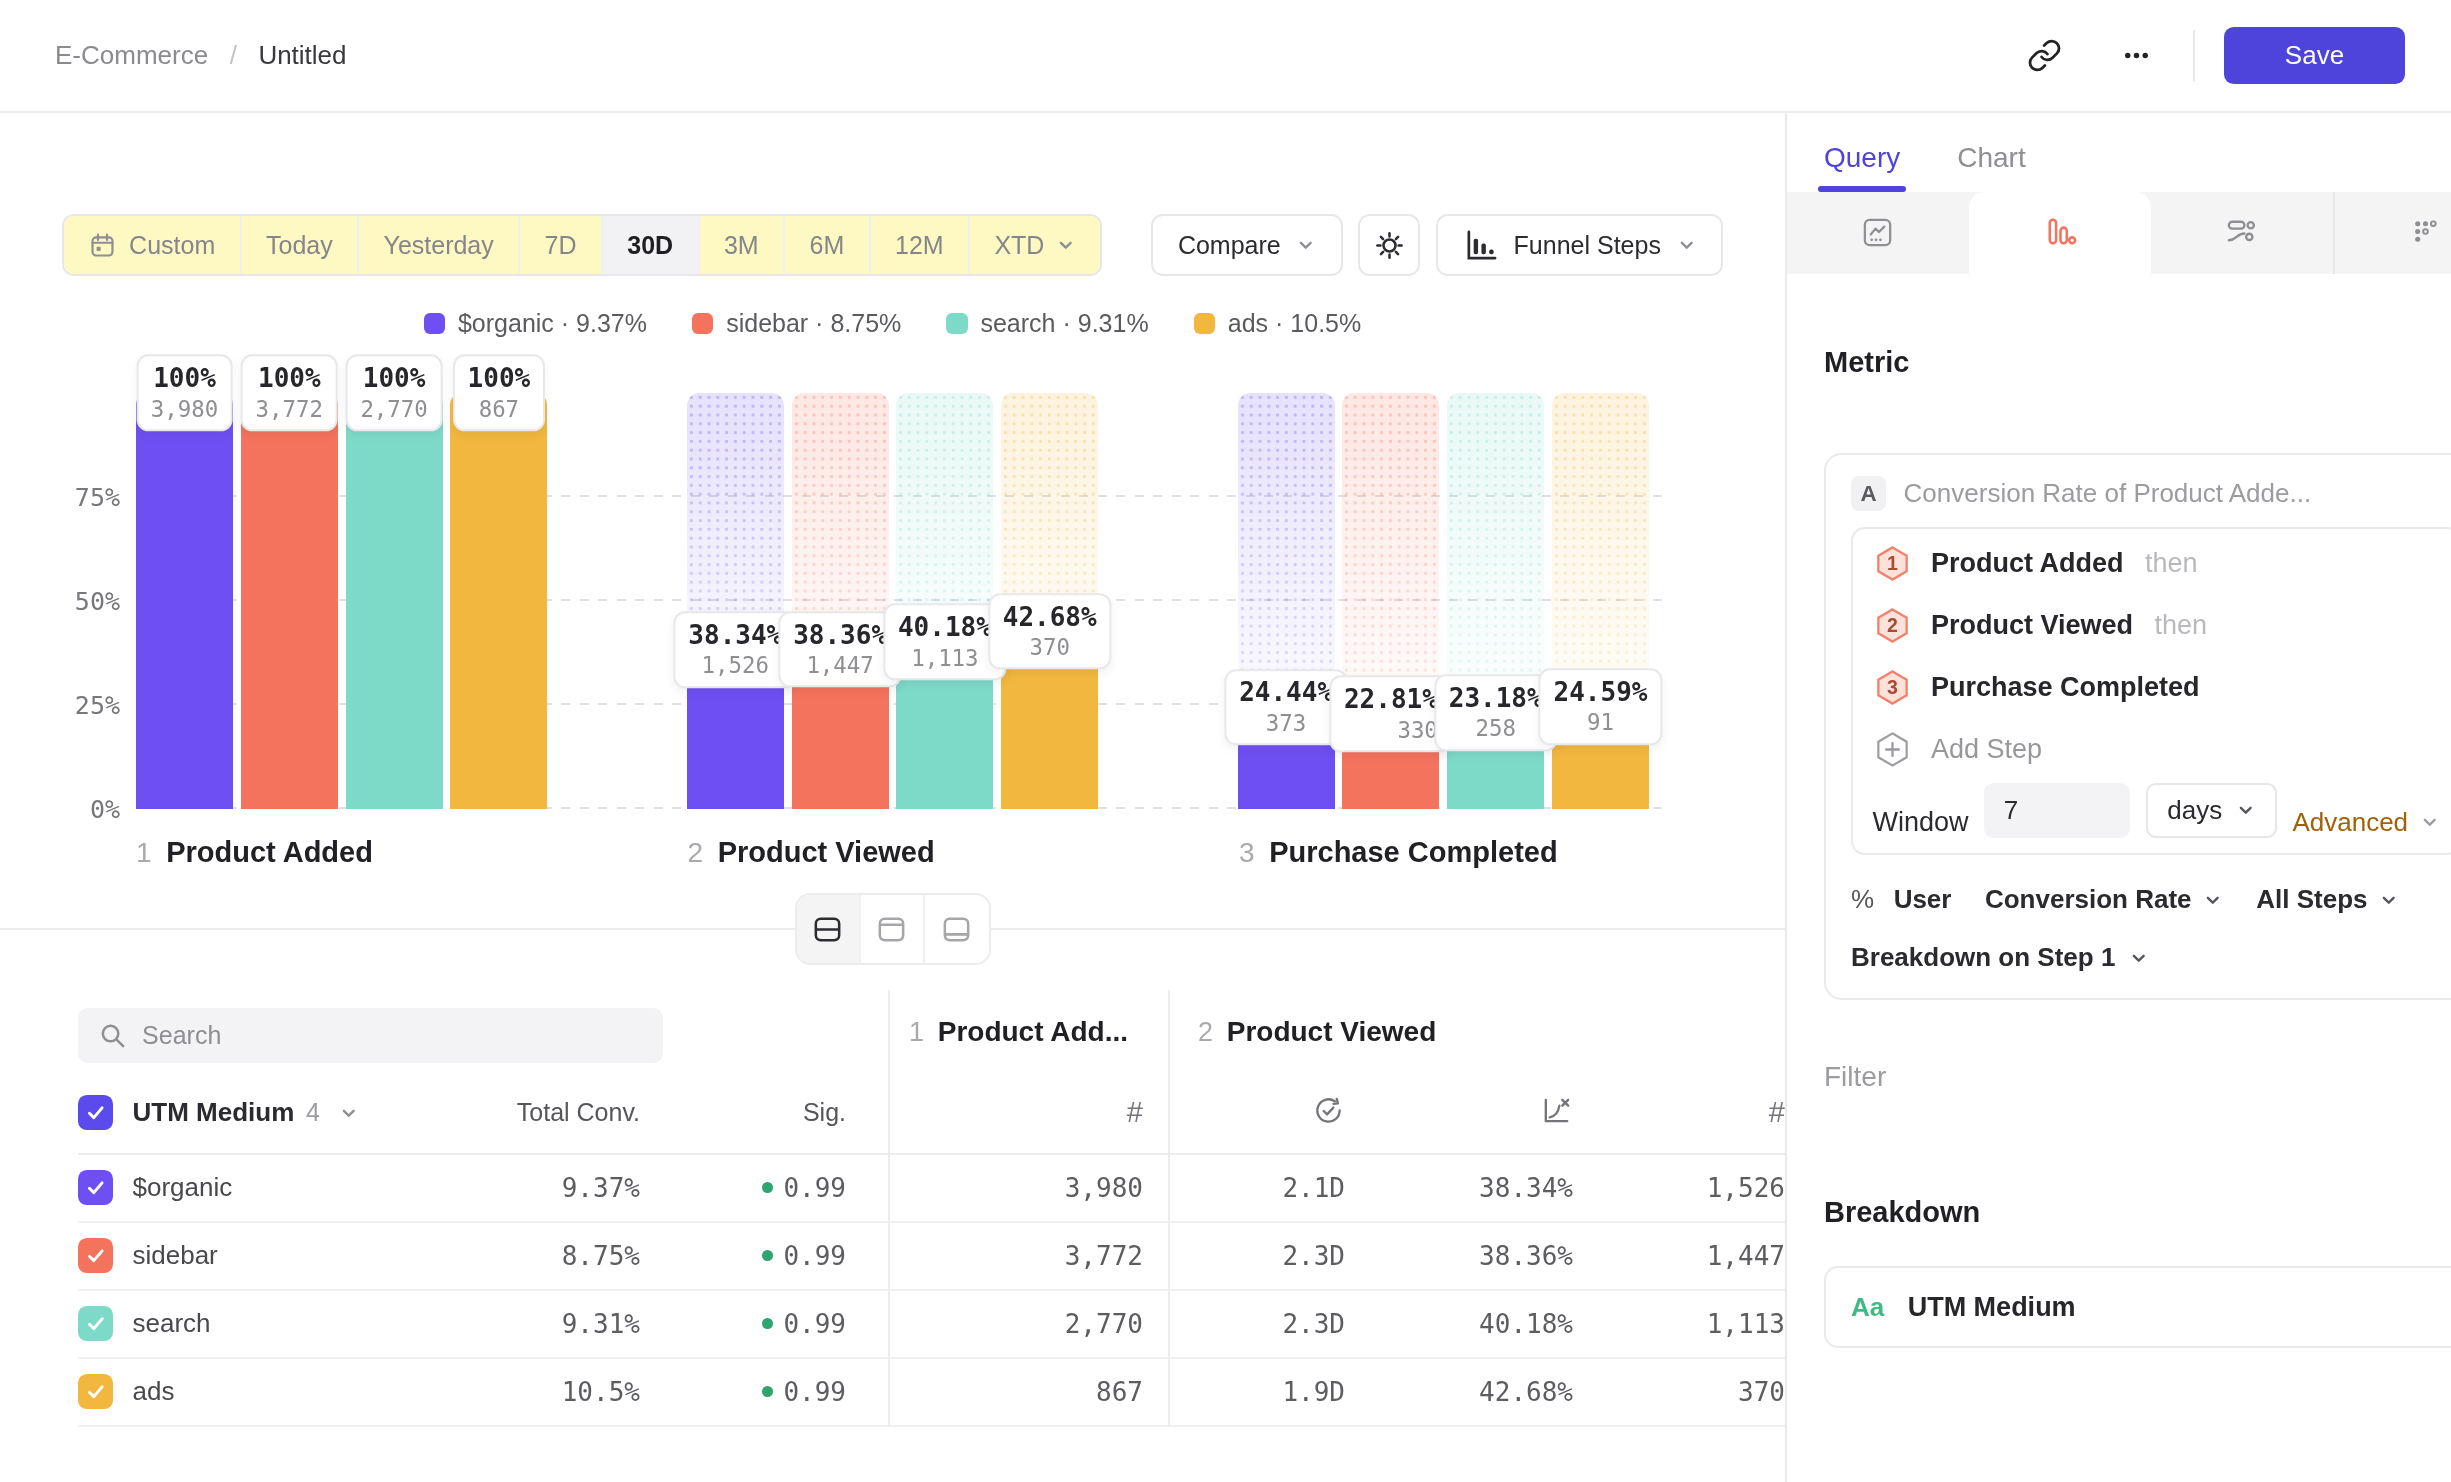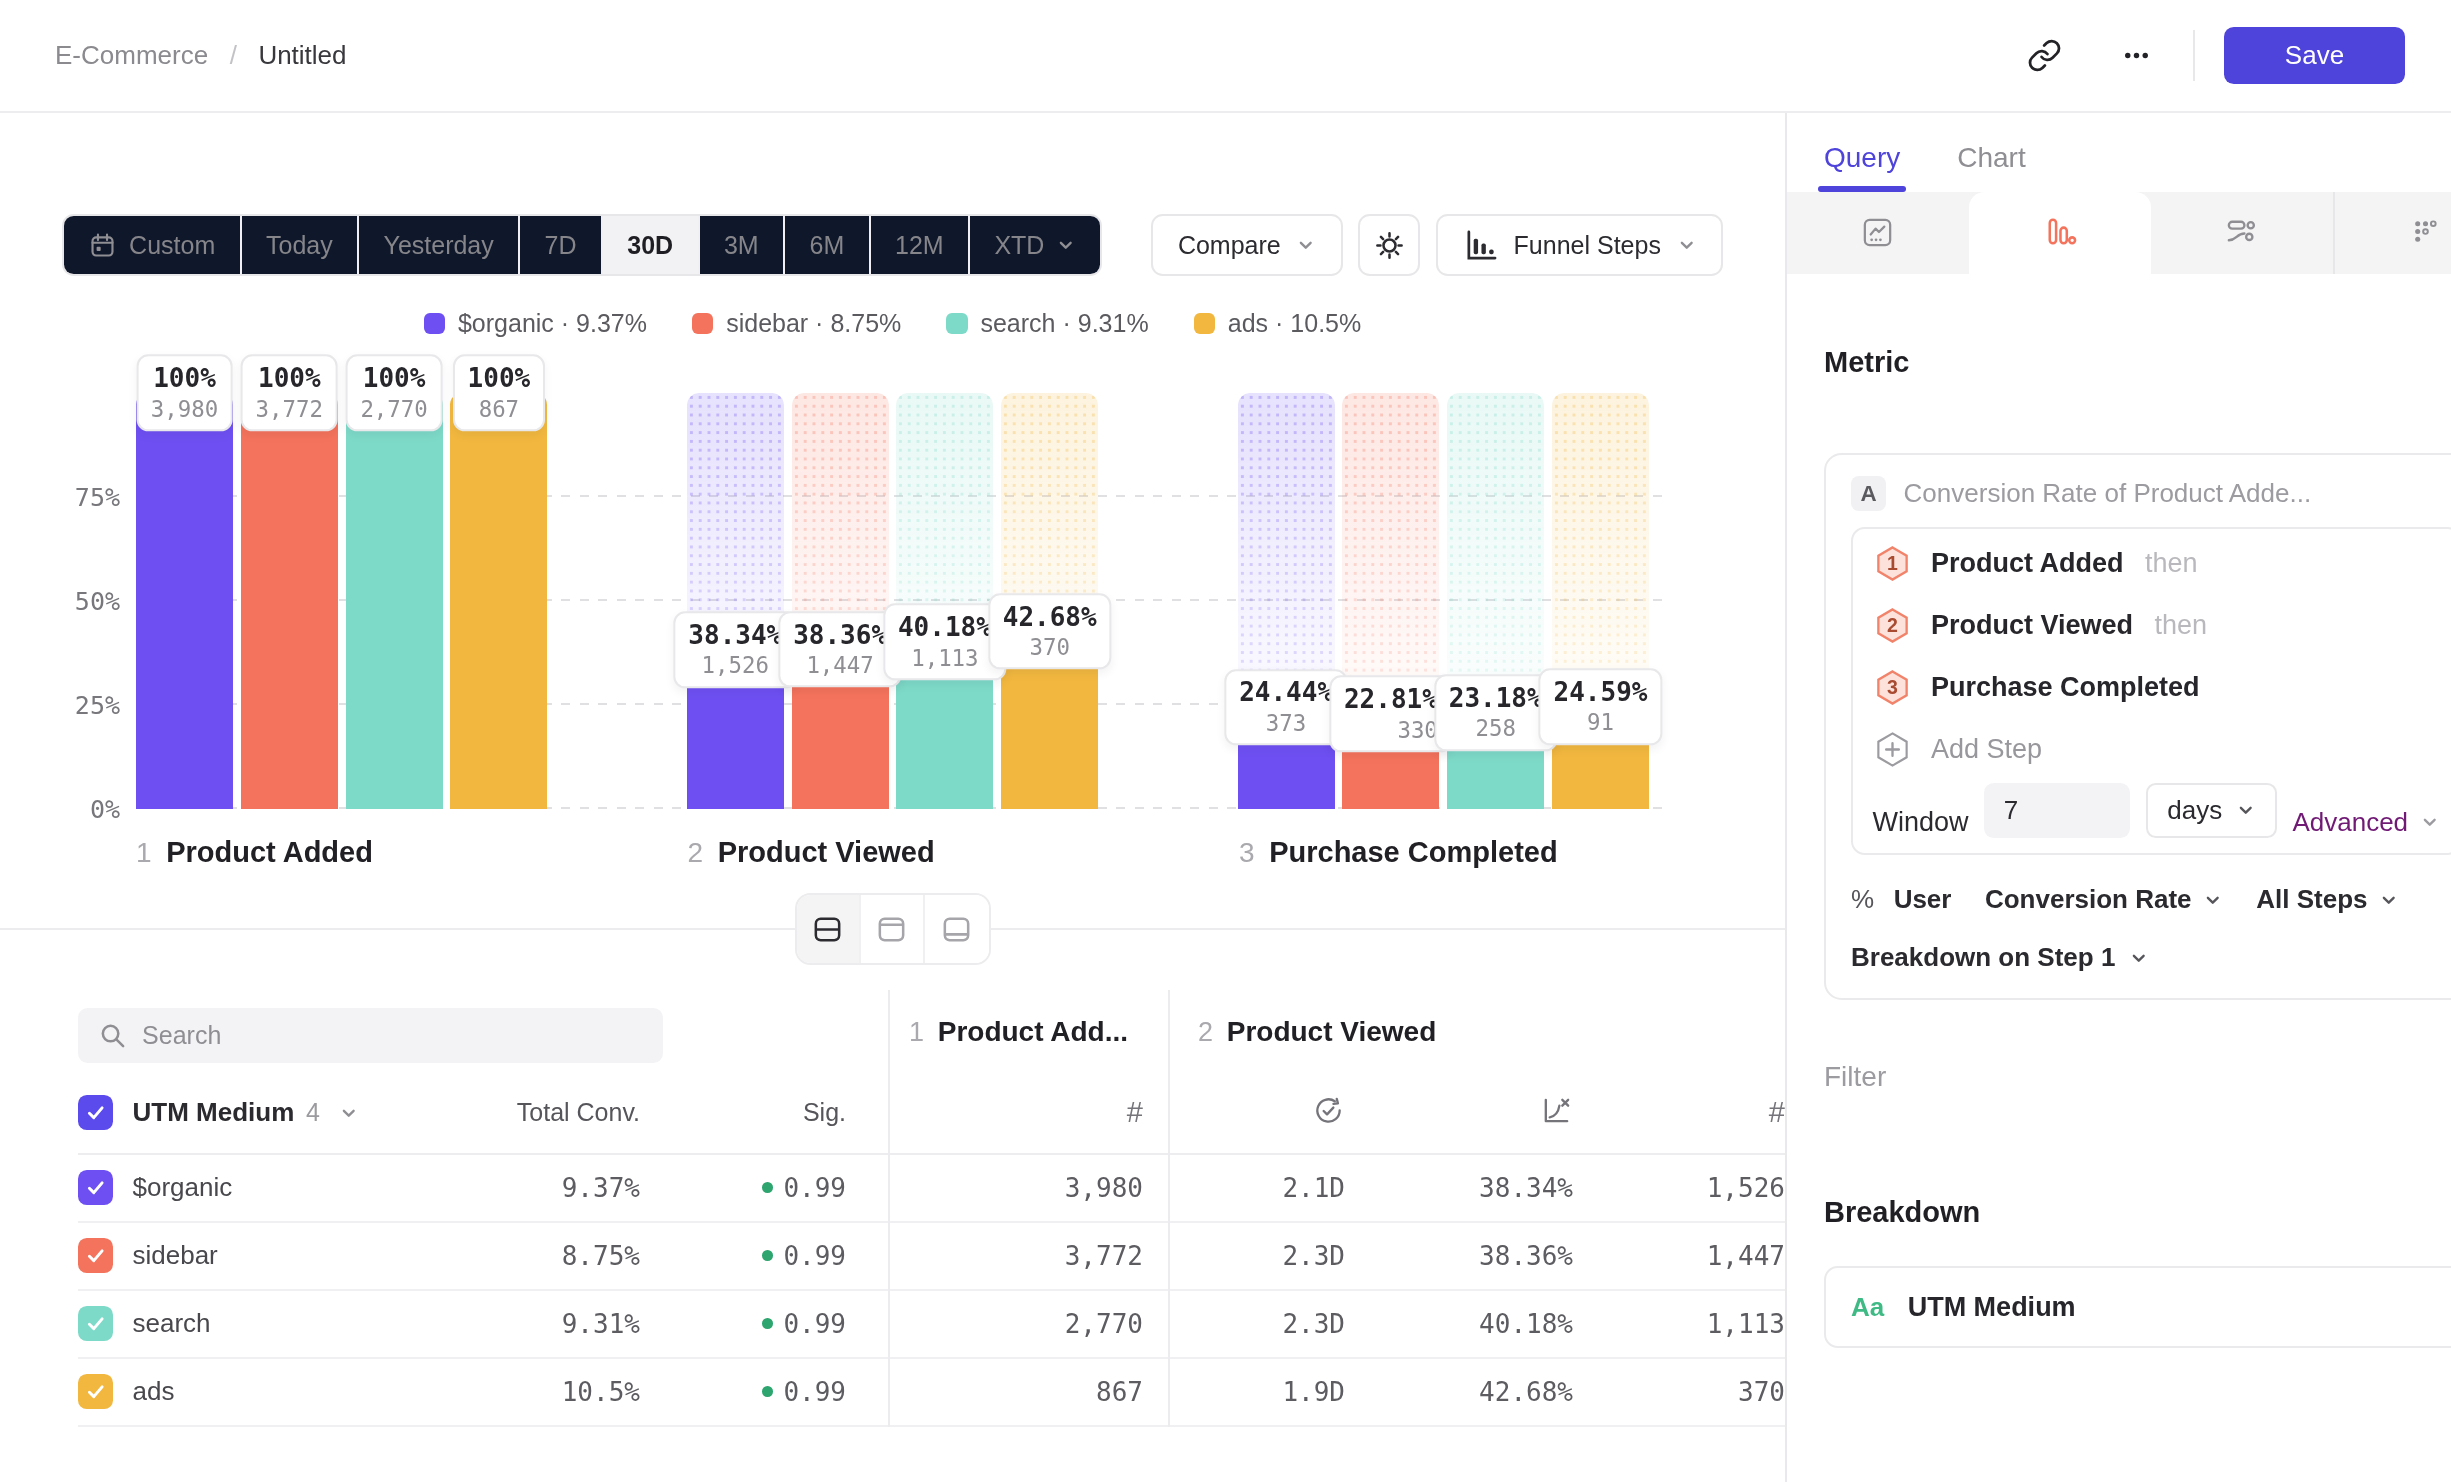--- a/index.html
+++ b/index.html
@@ -26,21 +26,21 @@
 
   
   .content { display:flex; height:1369px; }
   .main { width:1812px; border-right:2px solid #e9e9eb; position:relative; }
   .sidebar { flex:1; }
 
   
   .toolbar { margin:101px 62px 0; display:flex; justify-content:space-between; height:62px; }
   .seg-control { display:flex; border:2px solid #e7e7e9; border-radius:11.7px; overflow:hidden; background:#fff; }
   .seg-item { display:flex; align-items:center; gap:11.7px; padding:0 24.4px; font-size:25px; color:#85858a;
-    background:#0f172a; border:none; border-right:2px solid #f0f0f2; }
+    background:#fef9c3; border:none; border-right:2px solid #f0f0f2; }
   .seg-item:last-child { border-right:none; }
   .seg-item.active { background:#f2f2f4; color:#1e1e23; font-weight:700; }
   .toolbar-right { display:flex; gap:15.6px; }
   .pill-btn { height:62px; border:2px solid #e7e7e9; border-radius:11.7px; background:#fff; padding:0 25px;
     font-size:25px; font-weight:500; color:#2b2b30; display:flex; align-items:center; gap:15.6px; }
   .pill-btn.sq { width:62px; padding:0; justify-content:center; }
   .chev { color:#8e8e93; display:inline-flex; }
 
   
   .legend { margin-top:33px; display:flex; justify-content:center; align-items:center; gap:45px; }
@@ -132,21 +132,21 @@
   .metric-step, .add-step { display:flex; align-items:center; gap:19.5px; height:62px; }
   .step-text { font-size:27px; font-weight:700; color:#26262b; }
   .step-suffix { font-size:27px; color:#b9b9bd; margin-left:2px; font-weight:400; }
   .add-step { color:#97979c; font-size:27px; font-weight:500; background:none; border:none; width:100%; }
   .window-row { display:flex; align-items:flex-end; gap:15.6px; margin-top:2px; height:55px; }
   .window-label { font-size:27px; font-weight:500; color:#2a2a2f; }
   .window-input { width:146px; height:55px; background:#f3f3f5; border:none; border-radius:9.8px;
     font-size:26px; color:#2a2a2f; padding:0 19.5px; }
   .unit-select { height:55px; border:2px solid #e7e7e9; border-radius:9.8px; background:#fff; padding:0 19.5px;
     font-size:26px; font-weight:500; color:#2a2a2f; display:flex; align-items:center; gap:13.7px; }
-  .advanced { margin-left:auto; background:none; border:none; color:#701a75; font-size:26px;
+  .advanced { margin-left:auto; background:none; border:none; color:#a16207; font-size:26px;
     display:flex; align-items:center; gap:11.7px; }
   .measure-row { display:flex; align-items:center; gap:19.5px; margin-top:29px; height:31px;
     font-size:26px; font-weight:600; color:#2a2a2f; }
   .m-select { background:none; border:none; display:flex; align-items:center; gap:11.7px;
     font-size:26px; font-weight:600; color:#2a2a2f;margin-left:14px; }
   .measure-row .m-symbol { font-weight:500; color:#55555a; }
   .breakdown-on { margin-top:27px; background:none; border:none; display:flex; align-items:center; gap:13.7px;
     font-size:26px; font-weight:600; color:#2a2a2f; height:31px; }
   .section-row { display:flex; align-items:center; justify-content:space-between; height:29px; padding-right:7.8px; }
   .filter-row { margin-top:62px; }

